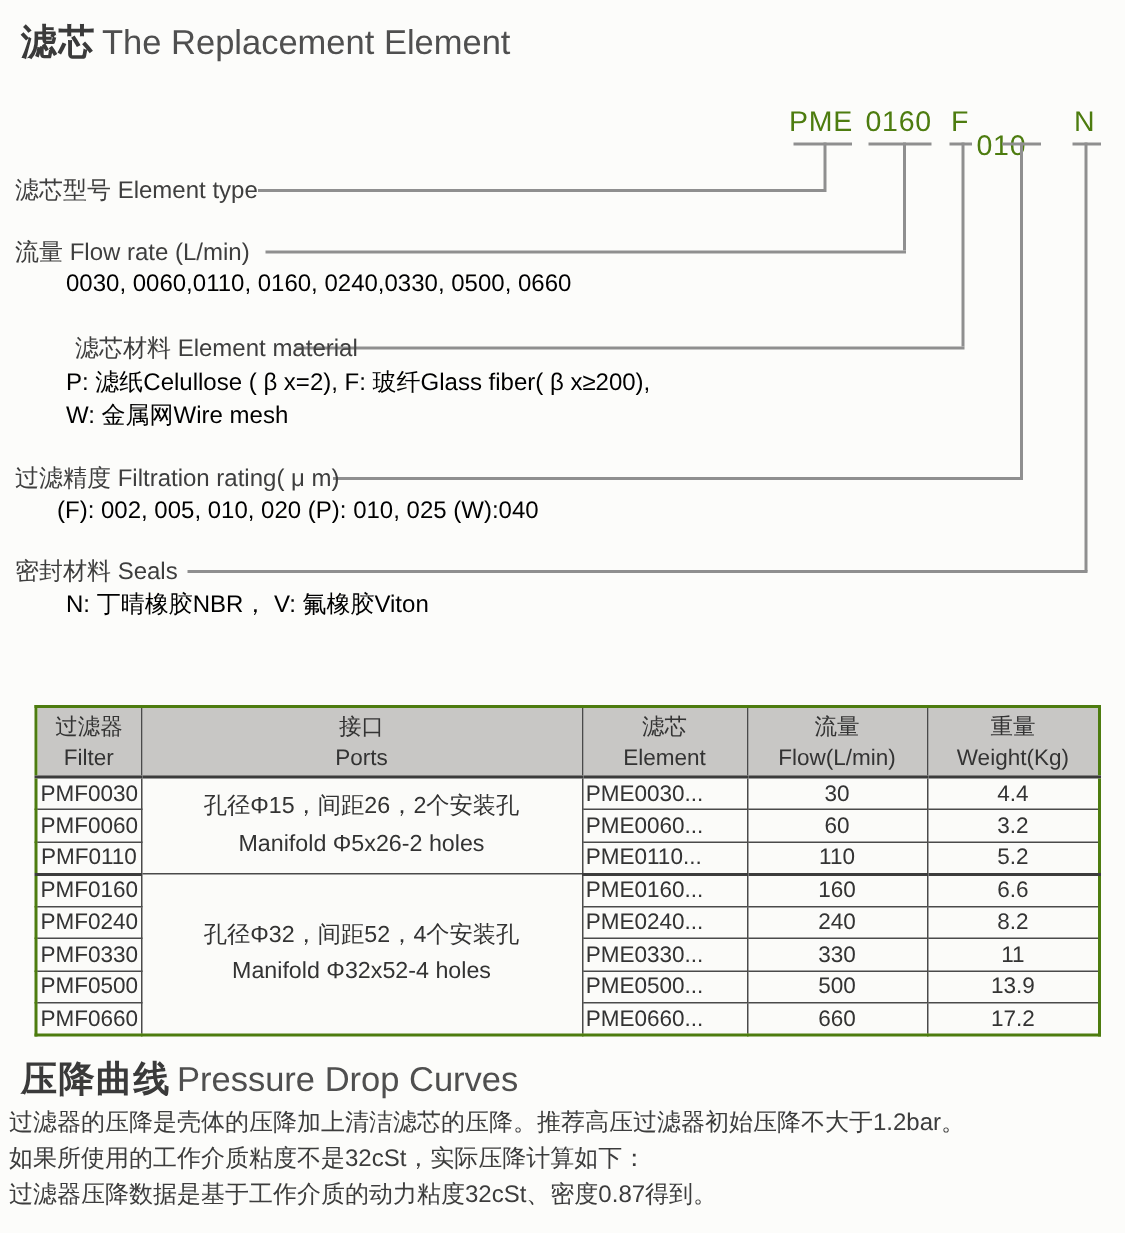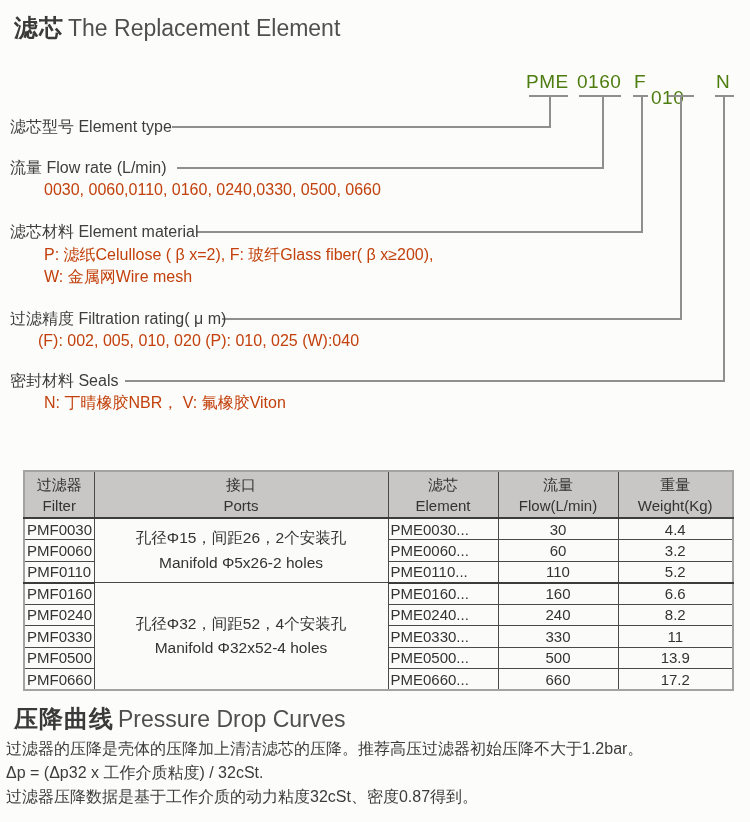--- a/index.html
+++ b/index.html
@@ -16,27 +16,27 @@
   .sec-title .zh{font-size:24px;font-weight:bold;color:#3a3a3a;letter-spacing:1px;}
   .sec-title .en{font-size:23px;color:#4f4f4f;margin-left:4px;}
   
   .code-seg{position:absolute;top:71px;font-size:19px;color:#4d7c0f;letter-spacing:0.5px;white-space:nowrap;}
   .hline,.vline,.useg{position:absolute;background:#8f8f8f;}
   .hline{height:1.5px;}
   .vline{width:1.5px;}
   .useg{height:1.5px;}
   
   .label{position:absolute;left:10px;font-size:16px;color:#3e3e3e;white-space:nowrap;}
-  .subline{position:absolute;left:44px;font-size:16px;color:#c2410c;white-space:nowrap;}
+  .subline{position:absolute;left:44px;font-size:16px;color:#000000;white-space:nowrap;}
   
   .spec-table{
     position:absolute;left:23px;top:470px;width:709px;
     border-collapse:collapse;table-layout:fixed;
     font-size:15px;color:#333;background:#fbfbf9;
-    border:2px solid #a3a3a3;
+    border:2px solid #4d7c0f;
   }
   .spec-table th,.spec-table td{
     border:1px solid #4a4a4a;
     padding:0 2px;text-align:center;vertical-align:middle;
     overflow:hidden;white-space:nowrap;
   }
   .spec-table thead th{
     background:#c8c7c5;font-weight:normal;
     border-bottom:2px solid #3c3c3c;
     height:45px;line-height:1.4;
@@ -80,21 +80,21 @@
   <div class="hline" style="left:177px;top:167px;width:427px;"></div>
   <div class="hline" style="left:197px;top:231px;width:446px;"></div>
   <div class="hline" style="left:222px;top:318px;width:460px;"></div>
   <div class="hline" style="left:125px;top:380px;width:600px;"></div>
 
   <div class="label" style="top:158px;">流量 Flow rate (L/min)</div>
 
   <div class="label" style="top:117px;">滤芯型号 Element type</div>
   <div class="subline" style="top:181px;">0030, 0060,0110, 0160, 0240,0330, 0500, 0660</div>
 
-  <div class="label" style="top:222px;">滤芯材料 Element material</div>
+  <div class="label" style="top:222px;margin-left:40px;">滤芯材料 Element material</div>
   <div class="subline" style="top:245px;">P: 滤纸Celullose ( β x=2),  F: 玻纤Glass fiber( β x≥200),</div>
   <div class="subline" style="top:267px;">W: 金属网Wire mesh</div>
 
   <div class="label" style="top:309px;">过滤精度 Filtration rating( μ m)</div>
   <div class="subline" style="left:38px;top:332px;">(F): 002, 005, 010, 020 (P): 010, 025 (W):040</div>
 
   <div class="label" style="top:371px;text-align:center;">密封材料 Seals</div>
   <div class="subline" style="top:393px;">N: 丁晴橡胶NBR，  V: 氟橡胶Viton</div>
 
 
@@ -189,17 +189,17 @@
       </tr>
     </tbody>
   </table>
 
   <h2 class="sec-title" style="top:703px;">
     <span class="zh">压降曲线</span><span class="en">Pressure Drop Curves</span>
   </h2>
 
   <div class="paras">
     <p>过滤器的压降是壳体的压降加上清洁滤芯的压降。推荐高压过滤器初始压降不大于1.2bar。</p>
-    <p>Δp = (Δp32 x 工作介质粘度) / 32cSt.</p>
+    <p>如果所使用的工作介质粘度不是32cSt，实际压降计算如下：</p>
     <p>过滤器压降数据是基于工作介质的动力粘度32cSt、密度0.87得到。</p>
   </div>
 
 </div>
 
 </body></html>

